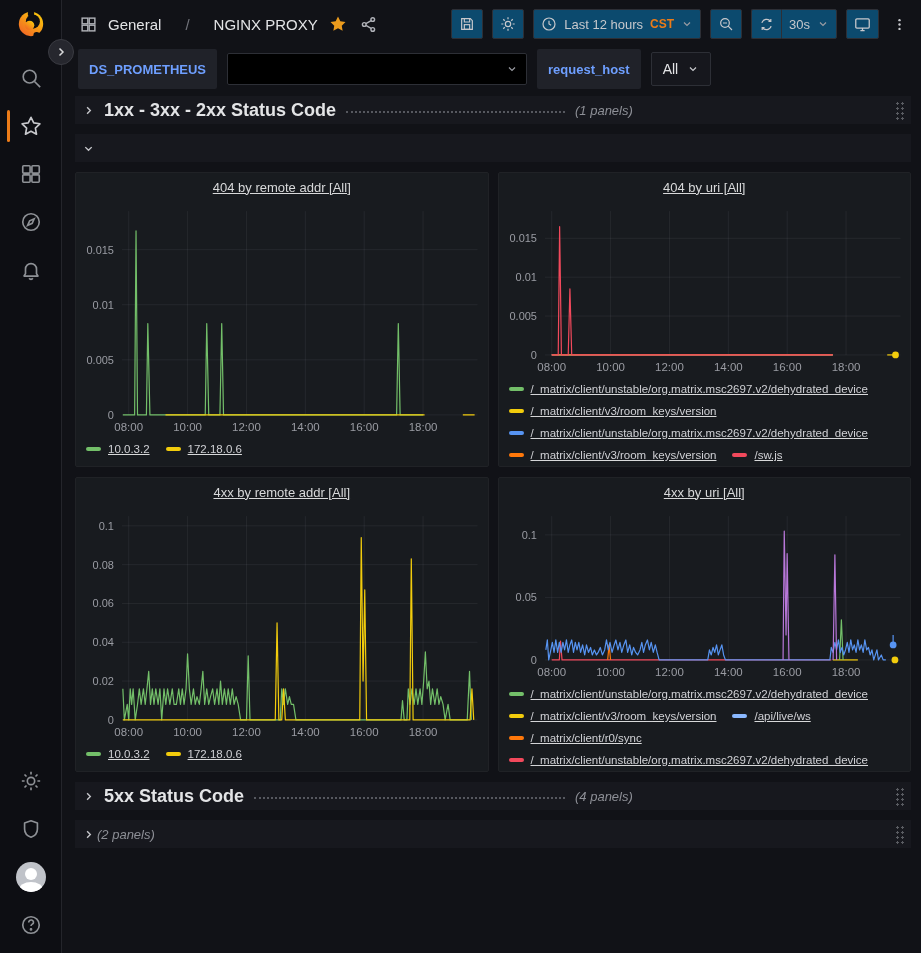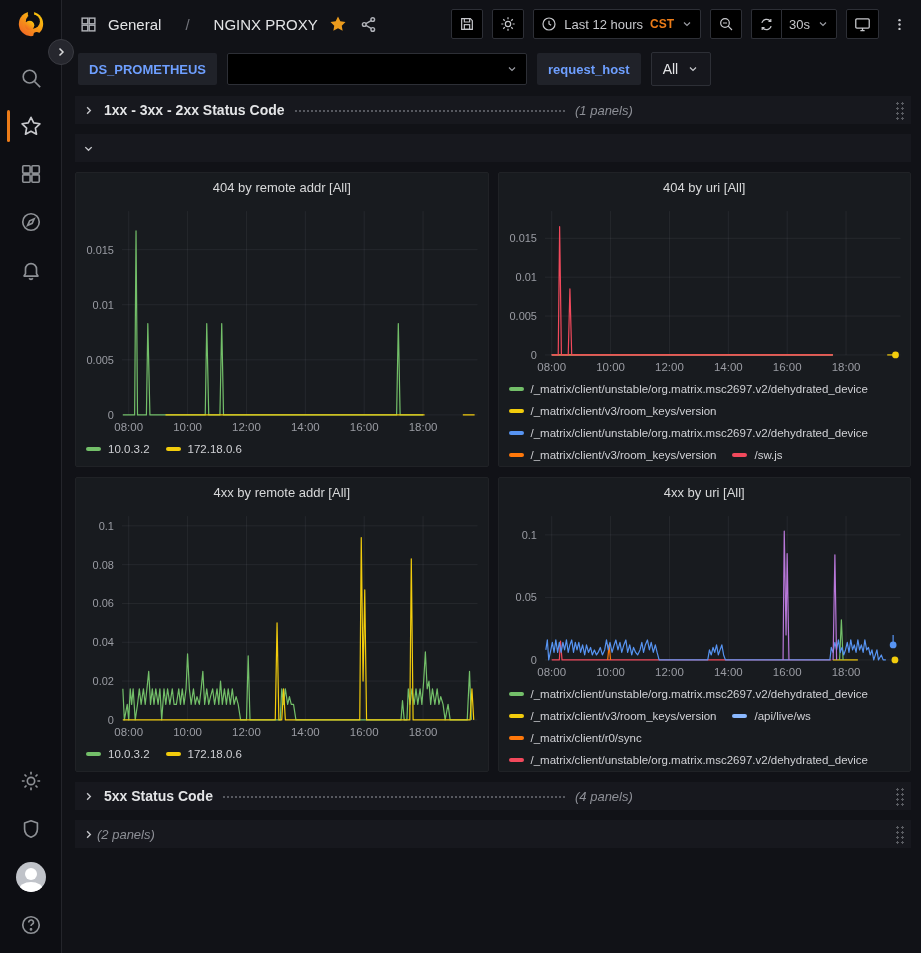--- a/index.html
+++ b/index.html
@@ -16,43 +16,43 @@
   .avatar-circle .head{position:absolute;left:9px;top:6px;width:12px;height:12px;border-radius:50%;background:#fff;}
   .avatar-circle .body{position:absolute;left:3px;top:20px;width:24px;height:16px;border-radius:50%;background:#fff;}
   
   .main{flex:1;display:flex;flex-direction:column;min-width:0;background:#111217;}
   .topbar{height:48px;display:flex;align-items:center;padding:0 10px 0 16px;gap:9px;flex-shrink:0;}
   .crumb{display:flex;align-items:center;gap:24px;font-size:15px;white-space:nowrap;}
   .crumb .sec,.crumb .ttl{color:#e3e4e6;cursor:pointer;}
   .crumb .sep{color:#73757c;}
   .icon-btn{background:none;border:none;padding:2px;display:flex;align-items:center;cursor:pointer;}
   .tb-spacer{flex:1;}
-  .tb-btn{height:30px;min-width:30px;padding:0 7px;background:#000000;border:1px solid #2d2f36;border-radius:2px;display:flex;align-items:center;justify-content:center;gap:7px;color:#c7c8cc;font-size:13px;cursor:pointer;box-sizing:border-box;white-space:nowrap;}
+  .tb-btn{height:30px;min-width:30px;padding:0 7px;background:#0c4a6e;border:1px solid #2d2f36;border-radius:2px;display:flex;align-items:center;justify-content:center;gap:7px;color:#c7c8cc;font-size:13px;cursor:pointer;box-sizing:border-box;white-space:nowrap;}
   .tb-group{display:flex;}
   .tb-group .seg-l{border-radius:2px 0 0 2px;border-right:none;}
   .tb-group .seg-r{border-radius:0 2px 2px 0;}
   .tz{color:#eb7b18;font-weight:bold;font-size:12px;}
   .kebab-btn{background:none;border:none;padding:0 4px;cursor:pointer;display:flex;align-items:center;}
   
   .subnav{height:42px;display:flex;align-items:center;padding:0 10px 0 16px;gap:10px;flex-shrink:0;}
-  .var-label{height:32px;display:flex;align-items:center;padding:0 11px;background:#202229;border-radius:2px;color:#6e9fff;font-weight:bold;font-size:13px;cursor:pointer;white-space:nowrap;}
+  .var-label{height:40px;display:flex;align-items:center;padding:0 11px;background:#202229;border-radius:2px;color:#6e9fff;font-weight:bold;font-size:13px;cursor:pointer;white-space:nowrap;}
   .var-input{height:32px;width:300px;background:#000;border:1px solid #2d2f36;border-radius:2px;display:flex;align-items:center;justify-content:flex-end;padding:0 8px;box-sizing:border-box;cursor:pointer;}
   .var-select{height:32px;display:flex;align-items:center;gap:9px;padding:0 11px;background:#16171d;border:1px solid #2d2f36;border-radius:2px;color:#e3e4e6;font-size:14px;cursor:pointer;}
   
   .dash{flex:1;padding:6px 10px 0 13px;overflow:hidden;}
   .row-header{height:28px;display:flex;align-items:center;background:#17181e;margin-bottom:10px;padding:0 8px;position:relative;cursor:pointer;}
   .row-chevron{display:flex;align-items:center;width:14px;flex-shrink:0;}
   .row-titlewrap{display:flex;align-items:baseline;width:478px;min-width:0;}
   .row-titlewrap.expanded{width:455px;}
-  .row-title{font-weight:bold;font-size:14px;color:#e3e4e6;margin-left:7px;white-space:nowrap;}
+  .row-title{font-weight:bold;font-size:18px;color:#e3e4e6;margin-left:7px;white-space:nowrap;}
   .row-dots{flex:1;border-bottom:2px dotted #56585f;margin:0 10px;transform:translateY(-3px);}
   .row-count{font-style:italic;color:#8d8f96;font-size:13px;white-space:nowrap;}
   .row-drag{position:absolute;right:7px;top:5px;width:9px;height:19px;background-image:radial-gradient(circle,#5a5c62 1.1px,transparent 1.4px);background-size:5px 5px;cursor:grab;}
   .grid{display:grid;grid-template-columns:1fr 1fr;gap:10px 9px;margin-bottom:10px;}
-  .panel{height:295px;background:#181b1f;border:1px solid #202226;border-radius:2px;display:flex;flex-direction:column;overflow:hidden;box-sizing:border-box;}
+  .panel{height:295px;background:#181b1f;border:1px solid #202226;border-radius:2px;display:flex;flex-direction:column;overflow:hidden;box-sizing:border-box;text-decoration:underline;}
   .panel-title{height:28px;display:flex;align-items:center;justify-content:center;font-size:13px;font-weight:500;color:#d8d9da;flex-shrink:0;cursor:pointer;}
   .chart{width:100%;display:block;flex-shrink:0;}
   .chart-tall{height:236px;}
   .chart-short{height:176px;}
   .legend{padding:4px 8px 6px 10px;display:flex;flex-wrap:wrap;column-gap:16px;row-gap:6px;overflow:hidden;font-size:11.5px;color:#d0d1d5;align-content:flex-start;flex:1;min-height:0;}
   .legend-item{display:flex;align-items:center;gap:7px;white-space:nowrap;line-height:16px;cursor:pointer;}
   .legend-swatch{width:15px;height:4px;border-radius:2px;flex-shrink:0;}
 </style>
 </head>
 <body>

